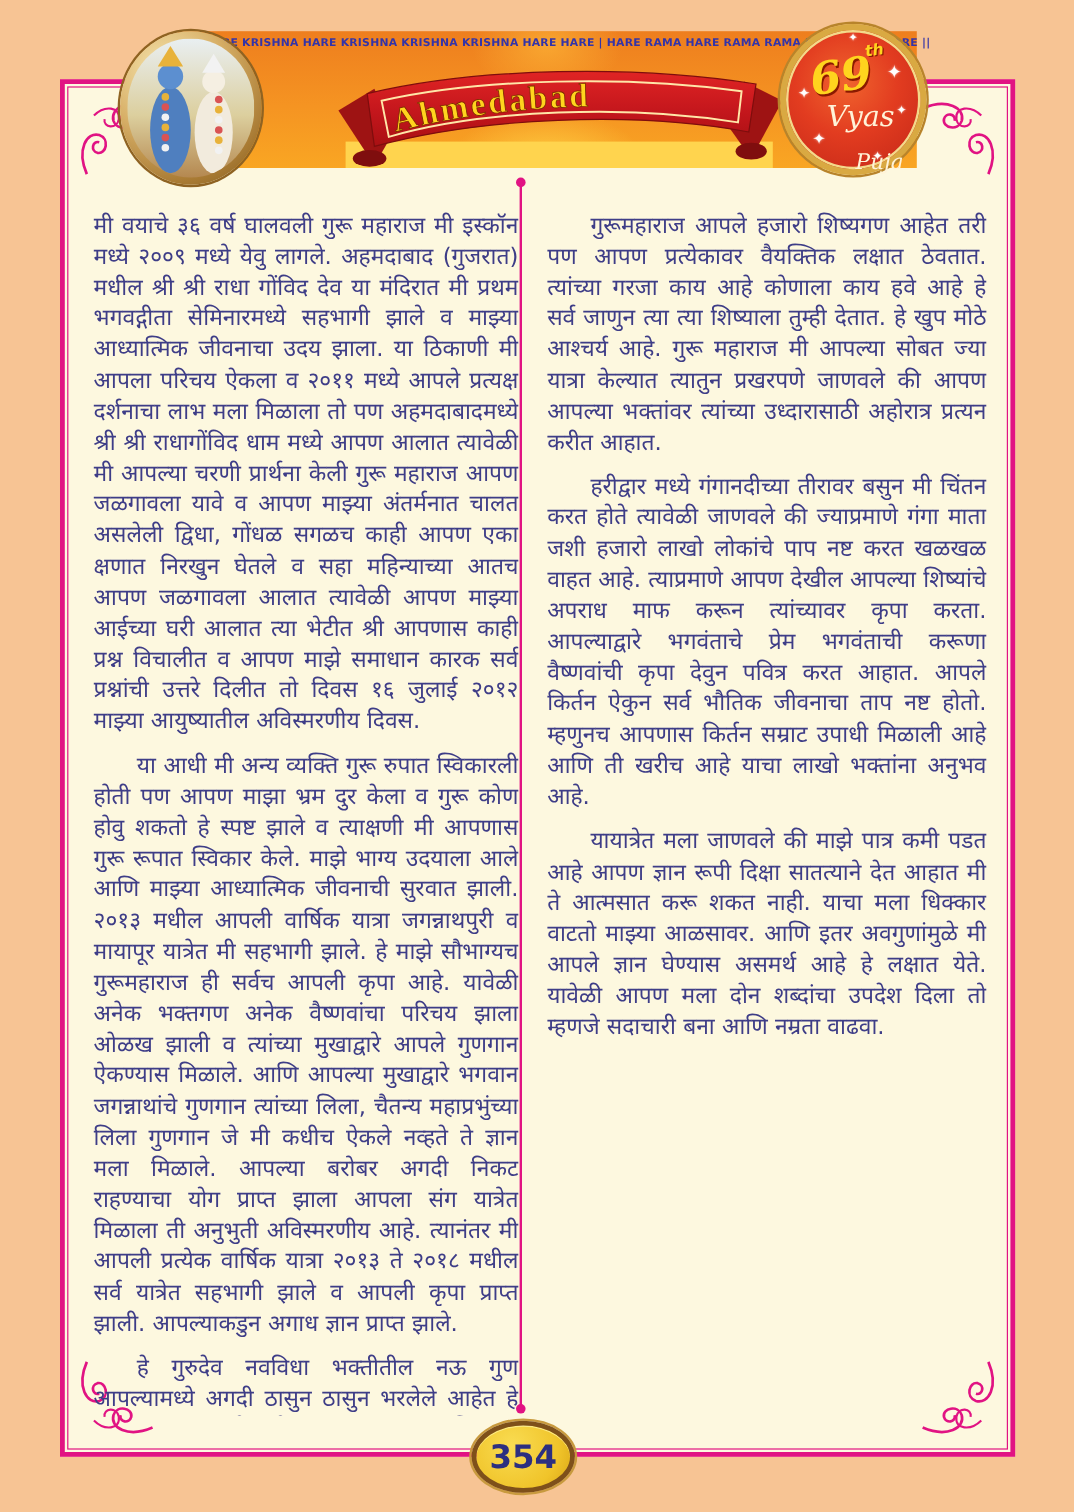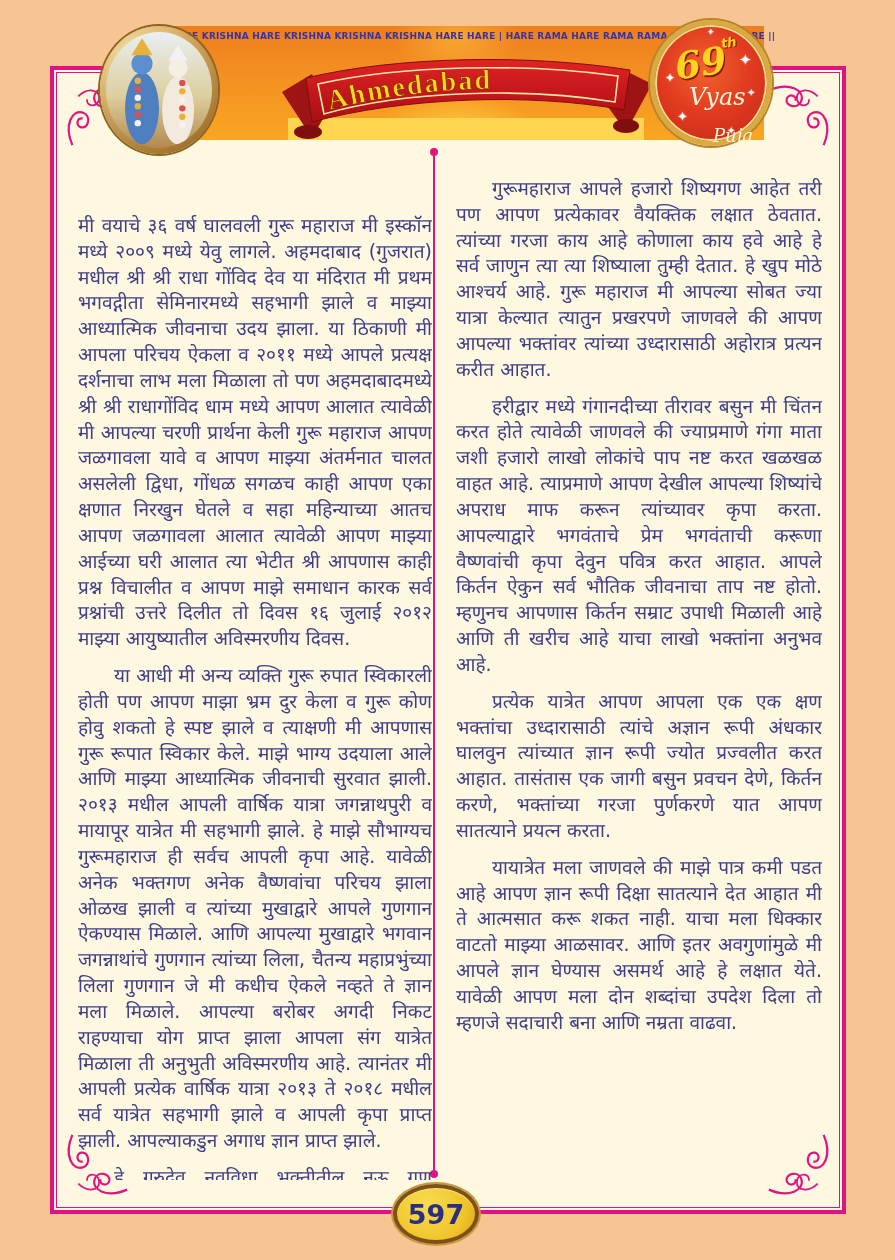--- a/index.html
+++ b/index.html
@@ -70,21 +70,21 @@
   .sp5{left:72px;top:100px;font-size:10px;}
   .sp6{left:52px;top:2px;font-size:9px;}
   
   .col{
     position:absolute;top:176px;height:1004px;overflow:hidden;z-index:3;
     color:#3E3D87;font-size:19px;line-height:1.36;text-align:justify;
   }
   .col-left{left:78px;width:354px;}
   .col-right{left:456px;width:366px;}
   .col p{margin:0 0 11px;text-indent:36px;}
-  .col p.flush{text-indent:0;margin-top:37px;}
+  .col p.flush{text-indent:0;}
   .divider{
     position:absolute;left:433px;top:154px;width:2px;height:1018px;
     background:#E11383;z-index:3;
   }
   .divider::before,.divider::after{
     content:"";position:absolute;left:-3px;width:8px;height:8px;border-radius:50%;background:#E11383;
   }
   .divider::before{top:-6px;}
   .divider::after{bottom:-6px;}
   
@@ -213,20 +213,19 @@
 
 <div class="col col-left">
   <p class="flush">मी वयाचे ३६ वर्ष घालवली गुरू महाराज मी इस्कॉन मध्ये २००९ मध्ये येवु लागले. अहमदाबाद (गुजरात) मधील श्री श्री राधा गोंविद देव या मंदिरात मी प्रथम भगवद्गीता सेमिनारमध्ये सहभागी झाले व माझ्या आध्यात्मिक जीवनाचा उदय झाला. या ठिकाणी मी आपला परिचय ऐकला व २०११ मध्ये आपले प्रत्यक्ष दर्शनाचा लाभ मला मिळाला तो पण अहमदाबादमध्ये श्री श्री राधागोंविद धाम मध्ये आपण आलात त्यावेळी मी आपल्या चरणी प्रार्थना केली गुरू महाराज आपण जळगावला यावे व आपण माझ्या अंतर्मनात चालत असलेली द्विधा, गोंधळ सगळच काही आपण एका क्षणात निरखुन घेतले व सहा महिन्याच्या आतच आपण जळगावला आलात त्यावेळी आपण माझ्या आईच्या घरी आलात त्या भेटीत श्री आपणास काही प्रश्न विचालीत व आपण माझे समाधान कारक सर्व प्रश्नांची उत्तरे दिलीत तो दिवस १६ जुलाई २०१२ माझ्या आयुष्यातील अविस्मरणीय दिवस.</p>
   <p>या आधी मी अन्य व्यक्ति गुरू रुपात स्विकारली होती पण आपण माझा भ्रम दुर केला व गुरू कोण होवु शकतो हे स्पष्ट झाले व त्याक्षणी मी आपणास गुरू रूपात स्विकार केले. माझे भाग्य उदयाला आले आणि माझ्या आध्यात्मिक जीवनाची सुरवात झाली. २०१३ मधील आपली वार्षिक यात्रा जगन्नाथपुरी व मायापूर यात्रेत मी सहभागी झाले. हे माझे सौभाग्यच गुरूमहाराज ही सर्वच आपली कृपा आहे. यावेळी अनेक भक्तगण अनेक वैष्णवांचा परिचय झाला ओळख झाली व त्यांच्या मुखाद्वारे आपले गुणगान ऐकण्यास मिळाले. आणि आपल्या मुखाद्वारे भगवान जगन्नाथांचे गुणगान त्यांच्या लिला, चैतन्य महाप्रभुंच्या लिला गुणगान जे मी कधीच ऐकले नव्हते ते ज्ञान मला मिळाले. आपल्या बरोबर अगदी निकट राहण्याचा योग प्राप्त झाला आपला संग यात्रेत मिळाला ती अनुभुती अविस्मरणीय आहे. त्यानंतर मी आपली प्रत्येक वार्षिक यात्रा २०१३ ते २०१८ मधील सर्व यात्रेत सहभागी झाले व आपली कृपा प्राप्त झाली. आपल्याकडुन अगाध ज्ञान प्राप्त झाले.</p>
   <p>हे गुरुदेव नवविधा भक्तीतील नऊ गुण आपल्यामध्ये अगदी ठासुन ठासुन भरलेले आहेत हे स्पष्ट जाणवु लागले व हे बघुन मला स्वतःचा धिक्कार वाटु लागला मी माझ्यात सारे अवगुणच आहेत. (काम, क्रोध, मोह, आळस इत्यादी सारे अवगुण आहेत) हे</p>
 </div>
 
 <div class="col col-right">
   <p>गुरूमहाराज आपले हजारो शिष्यगण आहेत तरी पण आपण प्रत्येकावर वैयक्तिक लक्षात ठेवतात. त्यांच्या गरजा काय आहे कोणाला काय हवे आहे हे सर्व जाणुन त्या त्या शिष्याला तुम्ही देतात. हे खुप मोठे आश्चर्य आहे. गुरू महाराज मी आपल्या सोबत ज्या यात्रा केल्यात त्यातुन प्रखरपणे जाणवले की आपण आपल्या भक्तांवर त्यांच्या उध्दारासाठी अहोरात्र प्रत्यन करीत आहात.</p>
   <p>हरीद्वार मध्ये गंगानदीच्या तीरावर बसुन मी चिंतन करत होते त्यावेळी जाणवले की ज्याप्रमाणे गंगा माता जशी हजारो लाखो लोकांचे पाप नष्ट करत खळखळ वाहत आहे. त्याप्रमाणे आपण देखील आपल्या शिष्यांचे अपराध माफ करून त्यांच्यावर कृपा करता. आपल्याद्वारे भगवंताचे प्रेम भगवंताची करूणा वैष्णवांची कृपा देवुन पवित्र करत आहात. आपले किर्तन ऐकुन सर्व भौतिक जीवनाचा ताप नष्ट होतो. म्हणुनच आपणास किर्तन सम्राट उपाधी मिळाली आहे आणि ती खरीच आहे याचा लाखो भक्तांना अनुभव आहे.</p>
-  <p>प्रत्येक यात्रेत आपण आपला एक एक क्षण भक्तांचा उध्दारासाठी त्यांचे अज्ञान रूपी अंधकार घालवुन त्यांच्यात ज्ञान रूपी ज्योत प्रज्वलीत करत आहात. तासंतास एक जागी बसुन प्रवचन देणे, किर्तन करणे, भक्तांच्या गरजा पुर्णकरणे यात आपण सातत्याने प्रयत्न करता.</p>
   <p>यायात्रेत मला जाणवले की माझे पात्र कमी पडत आहे आपण ज्ञान रूपी दिक्षा सातत्याने देत आहात मी ते आत्मसात करू शकत नाही. याचा मला धिक्कार वाटतो माझ्या आळसावर. आणि इतर अवगुणांमुळे मी आपले ज्ञान घेण्यास असमर्थ आहे हे लक्षात येते. यावेळी आपण मला दोन शब्दांचा उपदेश दिला तो म्हणजे सदाचारी बना आणि नम्रता वाढवा.</p>
 
 </div>
 
 <div class="pageno">
-  <span>597</span>
+  <span>354</span>
 </div>
 
 </body></html>

